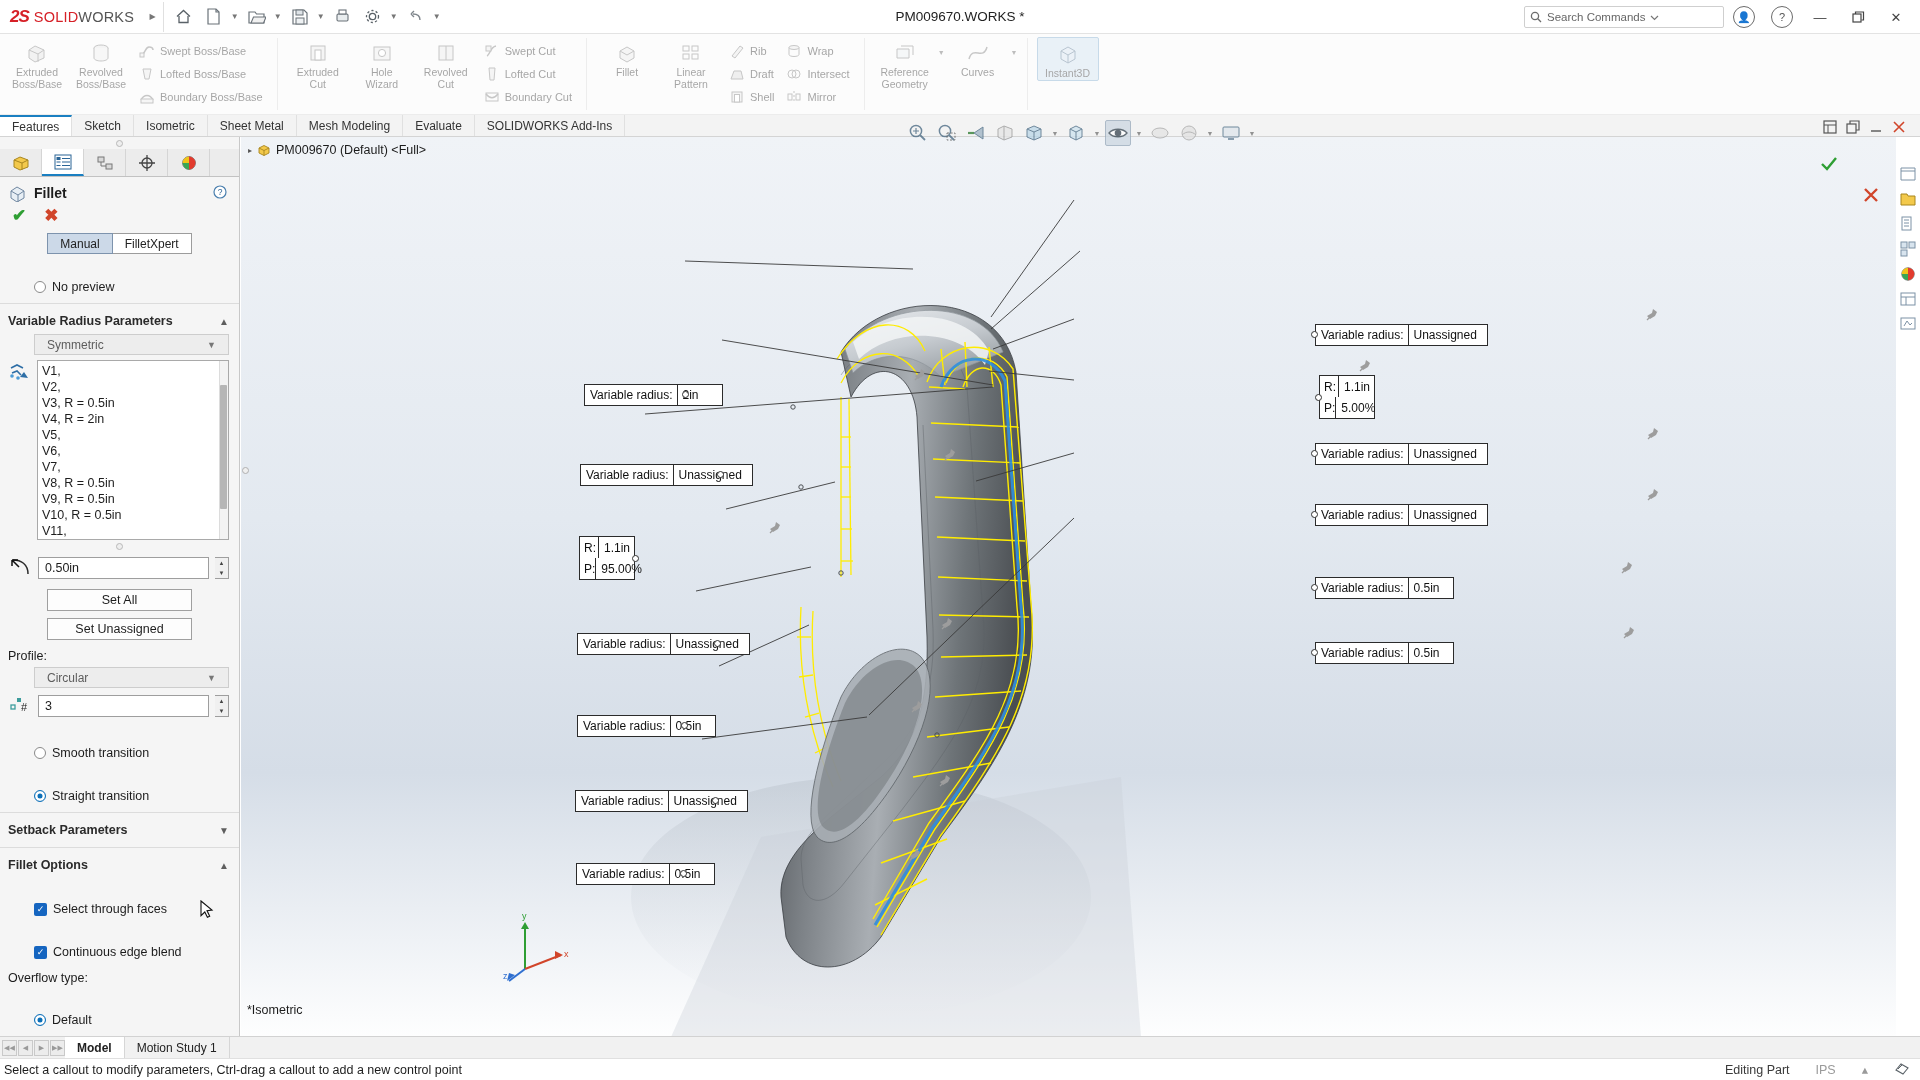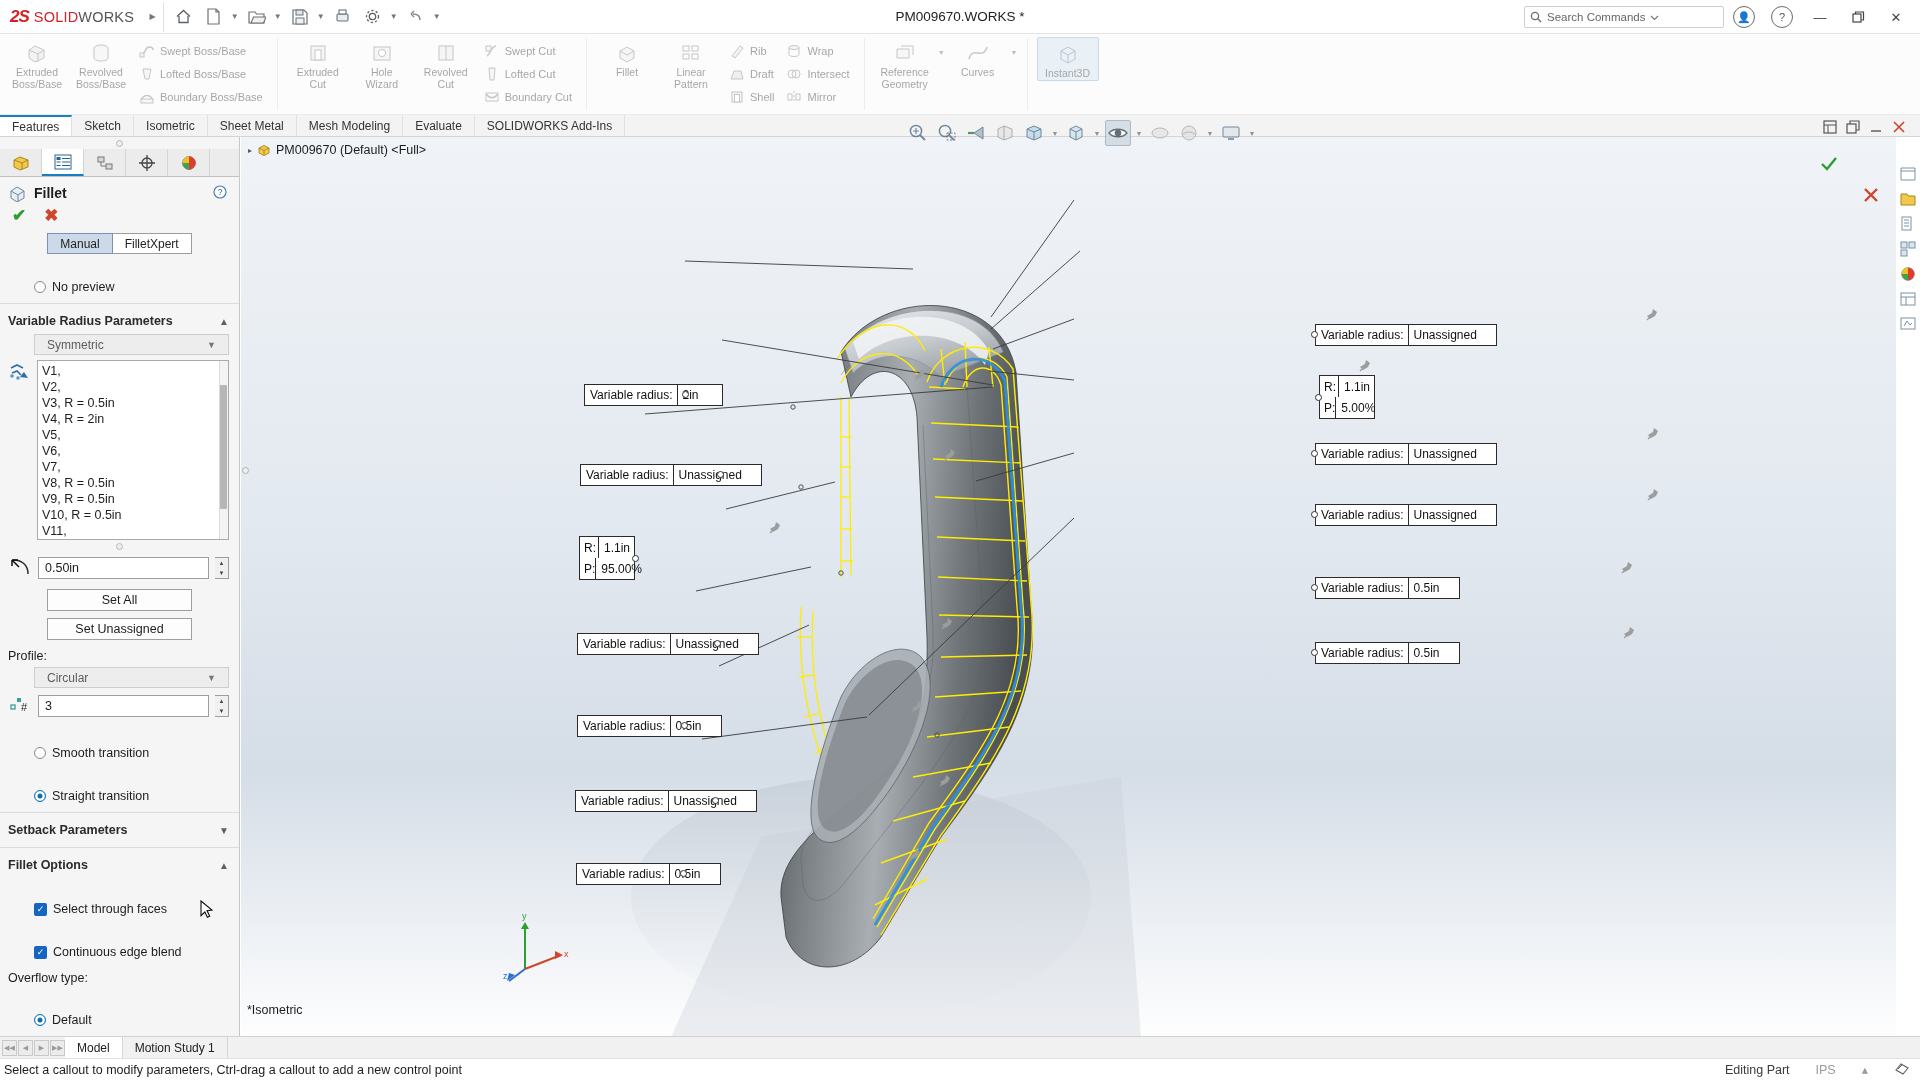--- a/index.html
+++ b/index.html
@@ -181,21 +181,21 @@
     display:flex; flex-direction:column; align-items:center; gap:5px; padding-top:4px;
   }
   .rail .ri { width:20px;height:20px;display:flex;align-items:center;justify-content:center;}
 
   
   .callout {
     position:absolute; display:flex; background:#fff; border:1px solid #2b2b2b;
     font-size:12px; color:#111; height:22px; align-items:stretch; white-space:nowrap;
   }
   .callout .lbl { padding: 2px 4px 2px 5px; display:flex; align-items:center; border-right:1px solid #2b2b2b;}
-  .callout .val { padding: 2px 19px 2px 5px; display:flex; align-items:center; min-width:44px;}
+  .callout .val { padding: 2px 10px 2px 5px; display:flex; align-items:center; min-width:44px;}
   .callout2 {
     position:absolute; background:#fff; border:1px solid #2b2b2b;
     font-size:12px; color:#111; width:56px; height:44px;
   }
   .callout2 .r2 { display:flex; height:50%; align-items:center; }
   .callout2 .r2:first-child { border-bottom:0px; }
   .callout2 .k { width:19px; text-align:left; padding-left:4px; border-right:1px solid #2b2b2b; height:100%; display:flex;align-items:center;}
   .callout2 .v { padding-left:5px; }
   .pin { position:absolute; width:14px; height:14px; }
   .anchor { position:absolute; width:7px; height:7px; border:1px solid #333; border-radius:50%; background:#fff; }
@@ -206,21 +206,21 @@
 
   
   .bottombar {
     position:absolute; bottom:22px; left:0; width:1920px; height:22px;
     background:#f1f1f1; border-top:1px solid #d2d2d2; display:flex; align-items:stretch;
     font-size:12px;
   }
   .navbtns { display:flex; align-items:center; padding-left:2px; gap:1px;}
   .navb { width:15px;height:16px;border:1px solid #c9c9c9;background:#ececec;display:flex;align-items:center;justify-content:center;font-size:7px;color:#9a9a9a;}
   .btab { padding:0 12px; display:flex; align-items:center; border-right:1px solid #d6d6d6; color:#222;}
-  .btab.active { background:#fff; font-weight:normal; }
+  .btab.active { background:#fff; font-weight:bold; }
   .statusbar {
     position:absolute; bottom:0; left:0; width:1920px; height:22px;
     background:#ffffff; border-top:1px solid #e0e0e0;
     display:flex; align-items:center; font-size:12.5px; color:#1c1c1c;
   }
   .sb-left { padding-left:4px; }
   .sb-right { margin-left:auto; display:flex; align-items:center; gap:26px; padding-right:10px; color:#3a3a3a;}
   .sb-dim { color:#9a9a9a; }
   
   .vscroll { position:absolute; top:137px; left:241px; width:9px; height:908px; }

